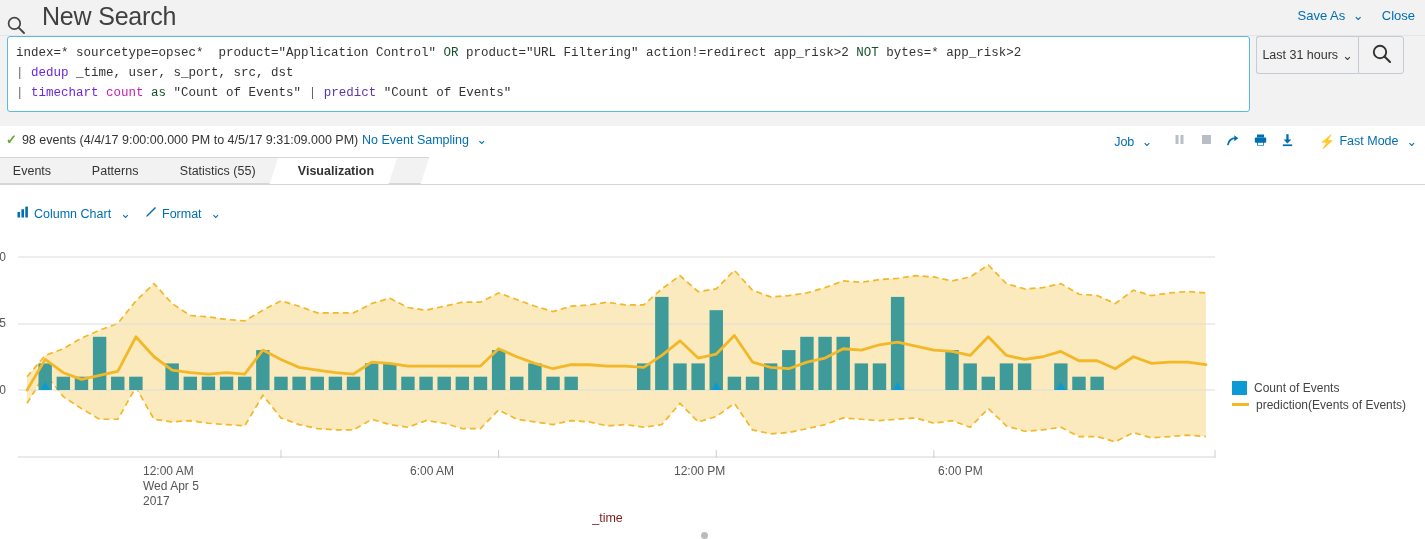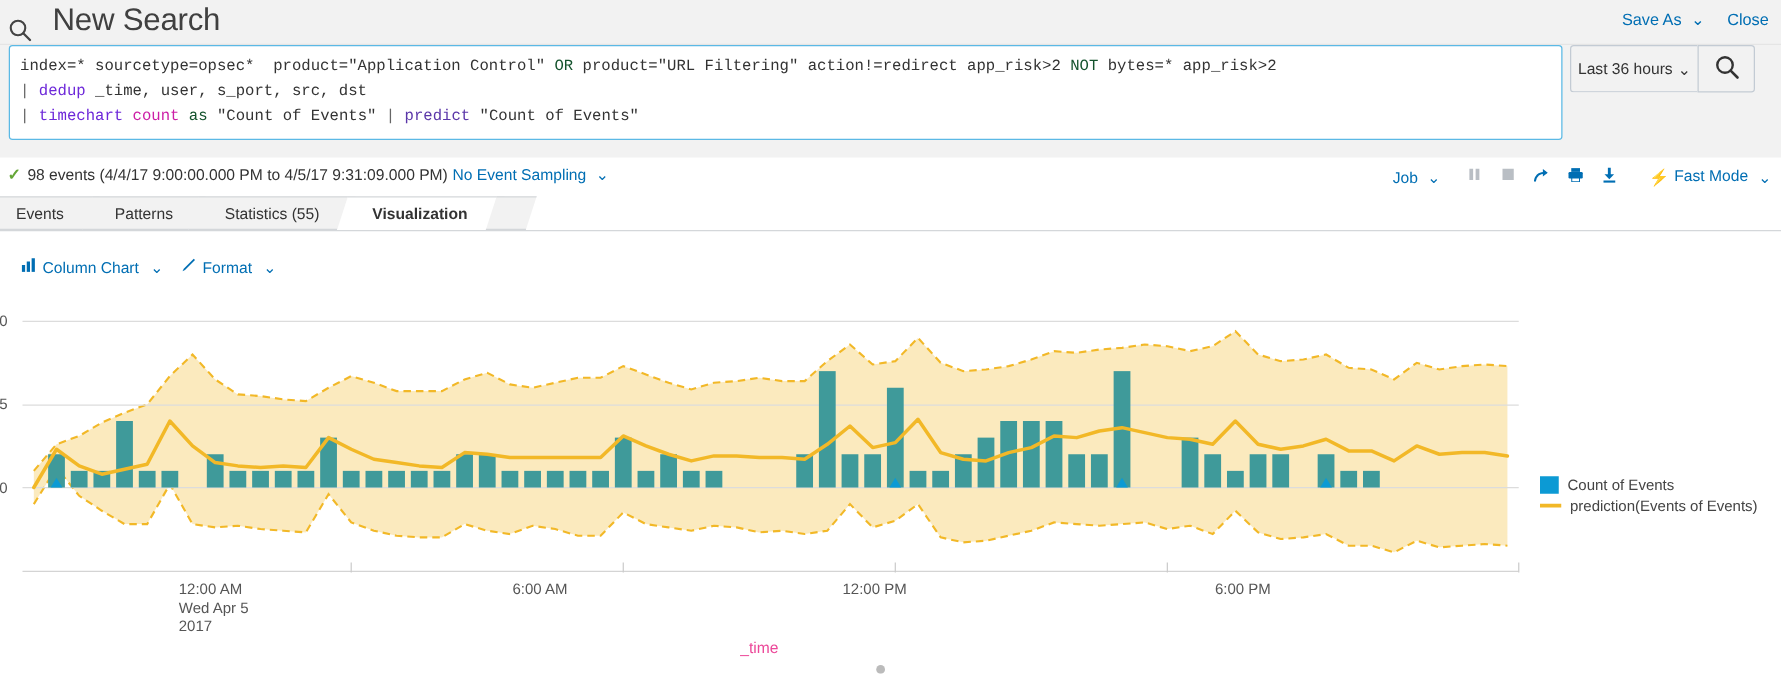--- a/index.html
+++ b/index.html
@@ -160,21 +160,21 @@
     text-align:right;
   }
   .axis-label-x {
     position:absolute;
     font-size:12px; color:#555;
     white-space:pre;
     line-height:15px;
   }
   .x-title {
     position:absolute; top:275px; left:0; width:1215px;
-    text-align:center; font-size:12.5px; color:#ec4899;
+    text-align:center; font-size:12.5px; color:#7f1d1d;
   }
   .legend {
     position:absolute; left:1232px; top:143px;
     font-size:12px; color:#444;
   }
   .legend-row { display:flex; align-items:center; gap:7px; height:17px; }
   .legend-swatch-box { width:15px; height:14px; }
   .legend-swatch-line { width:17px; height:3px; }
   .drag-dot {
     position:absolute; left:701px; top:296px;
@@ -205,21 +205,21 @@
 </div>
 
 <div class="searchbar-wrap">
   <div class="search-input-box">
     <div class="spl-line"><span>index=* sourcetype=opsec*  product="Application Control" </span><span class="k-orange">OR</span><span> product="URL Filtering" action!=redirect app_risk&gt;2 </span><span class="k-orange">NOT</span><span> bytes=* app_risk&gt;2</span></div>
     <div class="spl-line"><span class="k-pipe">| </span><span class="k-blue">dedup</span><span> _time, user, s_port, src, dst</span></div>
     <div class="spl-line"><span class="k-pipe">| </span><span class="k-blue">timechart</span><span> </span><span class="k-magenta">count</span><span> </span><span class="k-orange">as</span><span> "Count of Events" </span><span class="k-pipe">| </span><span class="k-purple">predict</span><span> "Count of Events"</span></div>
   </div>
 
   <div class="time-picker">
-    <span>Last 36 hours</span>
+    <span>Last 31 hours</span>
     <span class="caret">⌄</span>
   </div>
 
   <div class="search-go">
     <span>
       <svg width="21" height="21" viewBox="0 0 21 21">
         <circle cx="9" cy="9" r="6.2" fill="none" stroke="#333" stroke-width="1.9"></circle>
         <line x1="13.5" y1="13.5" x2="19" y2="19" stroke="#333" stroke-width="2.1" stroke-linecap="round"></line>
       </svg>
     </span>
@@ -414,21 +414,21 @@
       <line x1="1215" y1="214" x2="1215" y2="222" stroke="#cccccc" stroke-width="1"></line>
     </svg>
 
   <div class="axis-label-y" style="left:-12px; top:14px; width:18px;">10</div>
   <div class="axis-label-y" style="left:-12px; top:80px; width:18px;">5</div>
   <div class="axis-label-y" style="left:-12px; top:147px; width:18px;">0</div>
 
   <div class="axis-label-x" style="left:143px; top:228px;"><div>12:00 AM</div><div>Wed Apr 5</div><div>2017</div></div>
   <div class="axis-label-x" style="left:410px; top:228px;">6:00 AM</div>
   <div class="axis-label-x" style="left:674px; top:228px;">12:00 PM</div>
-  <div class="axis-label-x" style="left:938px; top:228px;margin-left:34px;">6:00 PM</div>
+  <div class="axis-label-x" style="left:938px; top:228px;">6:00 PM</div>
 
   <div class="x-title">_time</div>
 
   <div class="legend">
     <div class="legend-row">
       <span class="legend-swatch-box" id="legend-sw-0" style="background: rgb(12, 154, 212);"></span>
       <span>Count of Events</span>
     </div>
     <div class="legend-row">
       <span class="legend-swatch-line" id="legend-sw-1" style="background: rgb(242, 184, 39);"></span>

